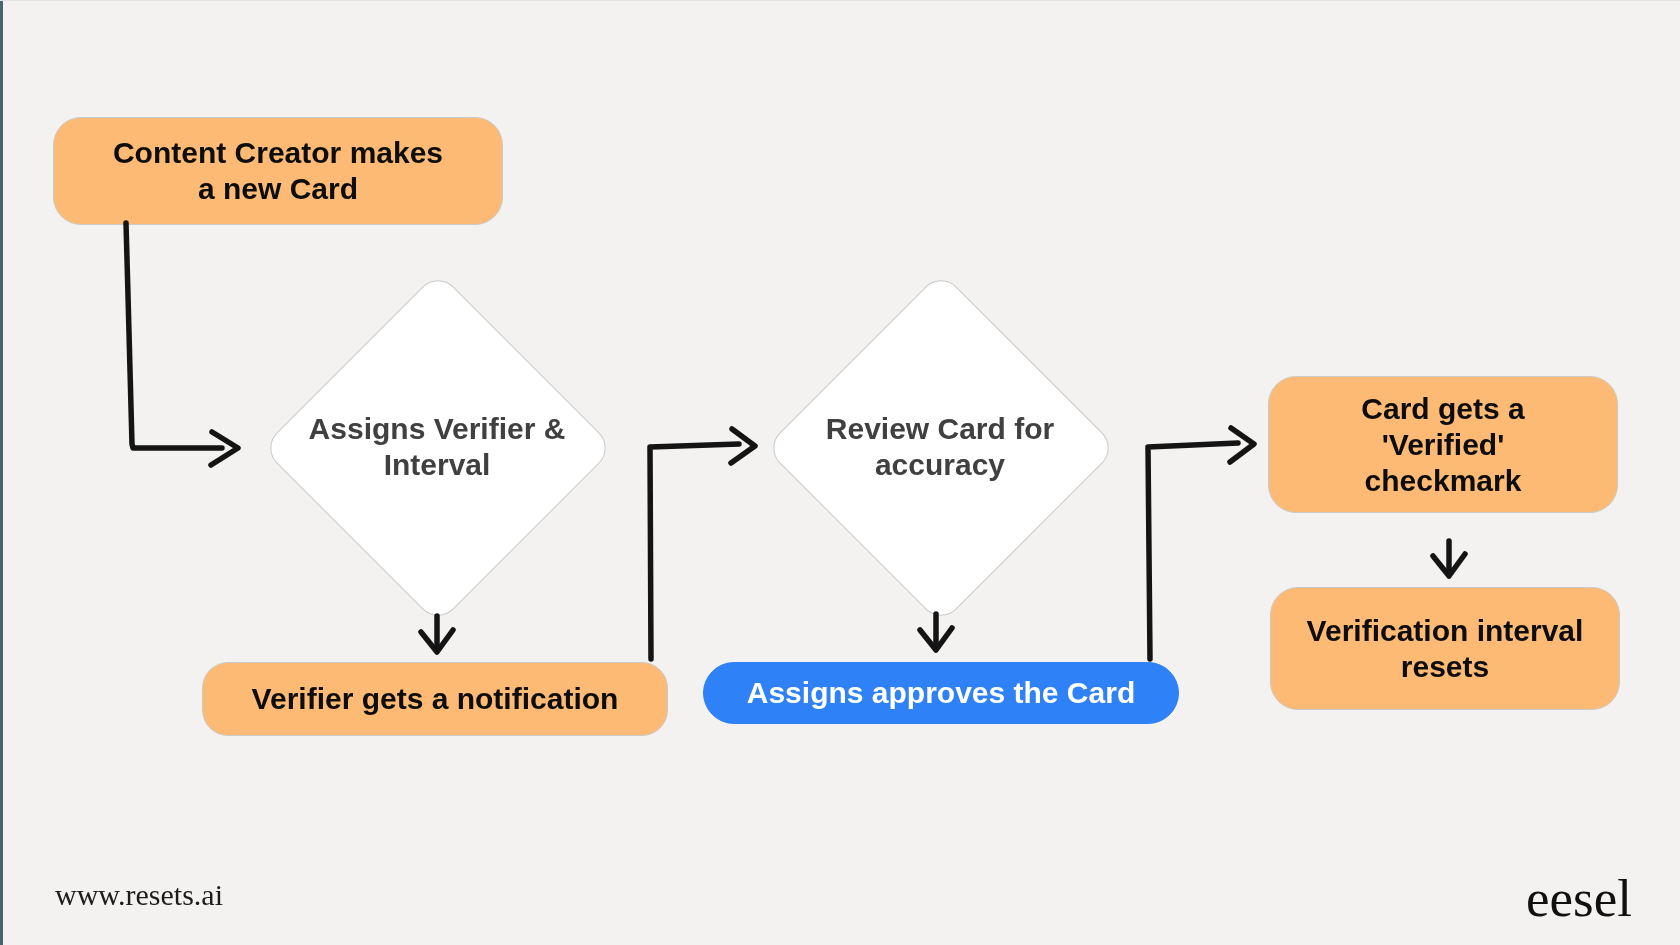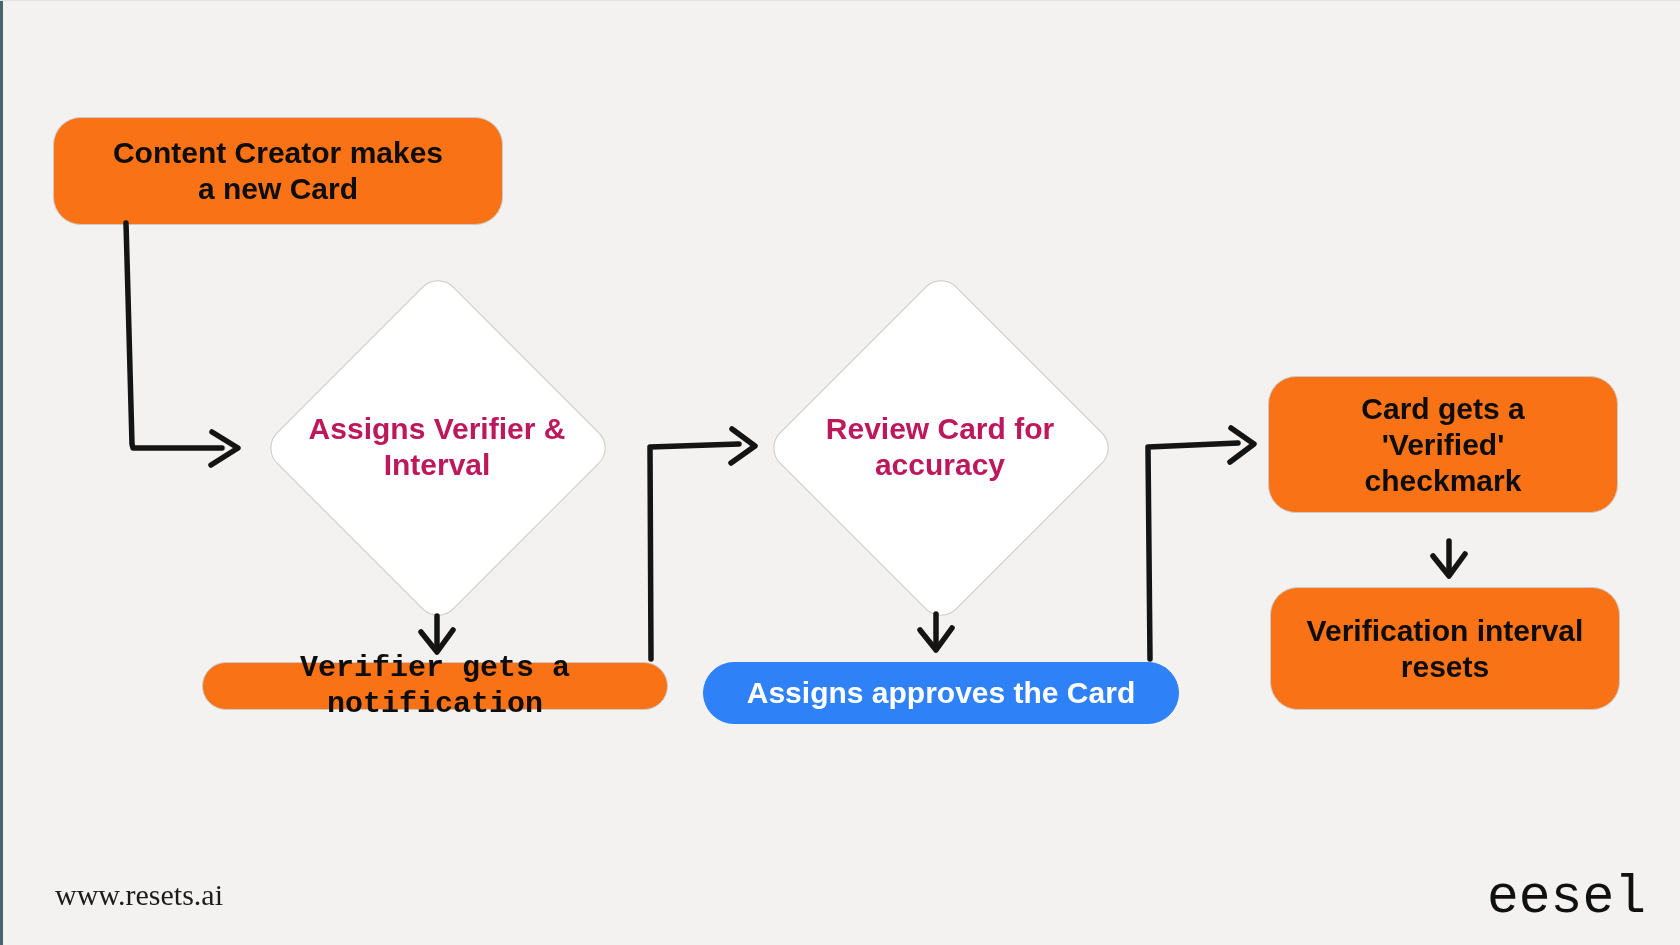--- a/index.html
+++ b/index.html
@@ -13,21 +13,21 @@
   .edge-strip{
     position:absolute;left:0;top:0;width:3px;height:945px;
     background:var(--strip,#4a646e);
   }
   .top-line{
     position:absolute;left:0;top:0;width:1680px;height:1px;
     background:#e3e2e0;
   }
   .node{
     position:absolute;box-sizing:border-box;
-    background:#f97316;
+    background:#fdba74;
     border:1px solid var(--nodeBorder,#cbcac8);
     display:flex;align-items:center;justify-content:center;
     text-align:center;
     font-weight:bold;color:#0d0d0d;
     font-size:30px;line-height:36px;
     white-space:pre-line;
     z-index:2;
   }
   .rect{border-radius:28px;}
   .node.blue{
@@ -39,37 +39,37 @@
     position:absolute;width:248px;height:248px;
     background:#ffffff;
     border:1px solid var(--nodeBorder,#cbcac8);
     border-radius:22px;
     transform:rotate(45deg);
     z-index:1;
   }
   .diamond-text{
     position:absolute;width:340px;
     display:flex;align-items:center;justify-content:center;
-    text-align:center;font-weight:bold;color:#be185d;
+    text-align:center;font-weight:bold;color:#404040;
     font-size:30px;line-height:36px;white-space:pre-line;
     z-index:2;
   }
   svg.connectors{position:absolute;inset:0;z-index:3;pointer-events:none;}
   svg.connectors path{
     fill:none;stroke:var(--stroke,#141414);
     stroke-width:5.5;stroke-linecap:round;stroke-linejoin:round;
   }
   .footer-url{
     position:absolute;left:55px;top:878px;
     font-family:"Liberation Serif",serif;
     font-size:30px;color:#1c1c1c;z-index:2;
   }
   .footer-logo{
-    position:absolute;right:34px;top:868px;
-    font-family:Liberation Mono, monospace;
+    position:absolute;right:48px;top:868px;
+    font-family:Liberation Serif, serif;
     font-size:53px;color:#101010;z-index:2;
   }
 </style>
 </head>
 <body>
 
 <div class="canvas">
 
   <div class="edge-strip"></div>
   <div class="top-line"></div>
@@ -107,21 +107,21 @@
     </g>
   </svg>
 
   <div class="node rect" style="left:53px;top:117px;width:450px;height:108px;">Content Creator makes
 a new Card</div>
 
   <div class="diamond" style="left:313px;top:323px;"></div>
   <div class="diamond-text" style="left:267px;top:411px;">Assigns Verifier &amp;
 Interval</div>
 
-  <div class="node rect" style="left:202px;top:662px;width:466px;height:48px;border-radius:26px;font-family:Liberation Mono, monospace;">Verifier gets a notification</div>
+  <div class="node rect" style="left:202px;top:662px;width:466px;height:74px;border-radius:26px;">Verifier gets a notification</div>
 
   <div class="diamond" style="left:816px;top:323px;"></div>
   <div class="diamond-text" style="left:770px;top:411px;">Review Card for
 accuracy</div>
 
   <div class="node blue" style="left:703px;top:662px;width:476px;height:62px;">Assigns approves the Card</div>
 
   <div class="node rect" style="left:1268px;top:376px;width:350px;height:137px;">Card gets a
 'Verified'
 checkmark</div>

